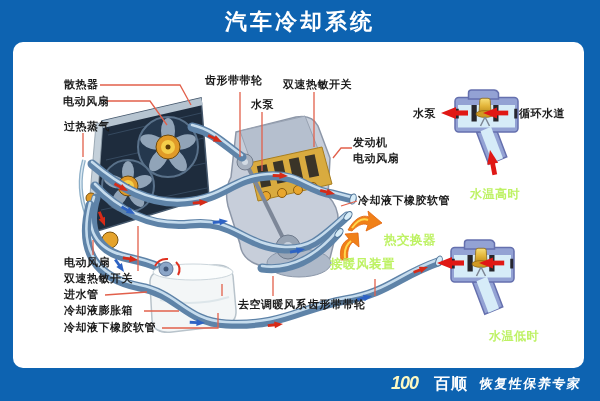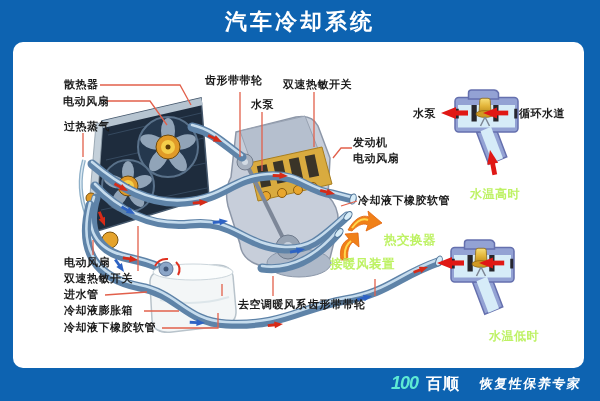--- a/index.html
+++ b/index.html
@@ -9,22 +9,22 @@
          font-size:22px;font-weight:bold;color:#ffffff;letter-spacing:3px;}
   .panel{position:absolute;left:13px;top:42px;width:571px;height:326px;
          background:#ffffff;border-radius:10px;}
   .art{position:absolute;left:0;top:0;width:600px;height:401px;}
   .lb{position:absolute;font-weight:bold;font-size:11px;color:#1c1c1c;
       letter-spacing:0.5px;white-space:nowrap;line-height:1;}
   .lr{position:absolute;font-weight:bold;font-size:12.5px;color:#bef264;
       letter-spacing:0.5px;white-space:nowrap;line-height:1;font-family:Liberation Mono, monospace;}
   .footer{position:absolute;left:0;bottom:0;width:600px;height:33px;background:#0d63b1;}
   .logo{position:absolute;left:391px;top:374px;line-height:1;}
-  .n100{font-size:18px;font-style:italic;font-weight:900;color:#5eead4;letter-spacing:-1px;}
-  .bs{font-size:16px;font-weight:900;color:#ffffff;margin-left:8px;letter-spacing:1px;}
+  .n100{font-size:18px;font-style:italic;font-weight:900;color:#fef9c3;letter-spacing:-1px;}
+  .bs{font-size:16px;font-weight:900;color:#ffffff;margin-left:16px;letter-spacing:1px;}
   .slogan{position:absolute;left:480px;top:377px;font-size:13px;font-weight:bold;
           color:#ffffff;letter-spacing:1.5px;transform:skewX(-8deg);line-height:1;}
   .pb{fill:none;stroke:#5e83a8;stroke-width:9;stroke-linecap:round;}
   .ph{fill:none;stroke:#cbe0f0;stroke-width:2.6;stroke-linecap:round;opacity:.95;}
   .leader{stroke:#e2604b;stroke-width:1.3;fill:none;}
 </style>
 </head>
 <body>
 
 <div class="stage">

